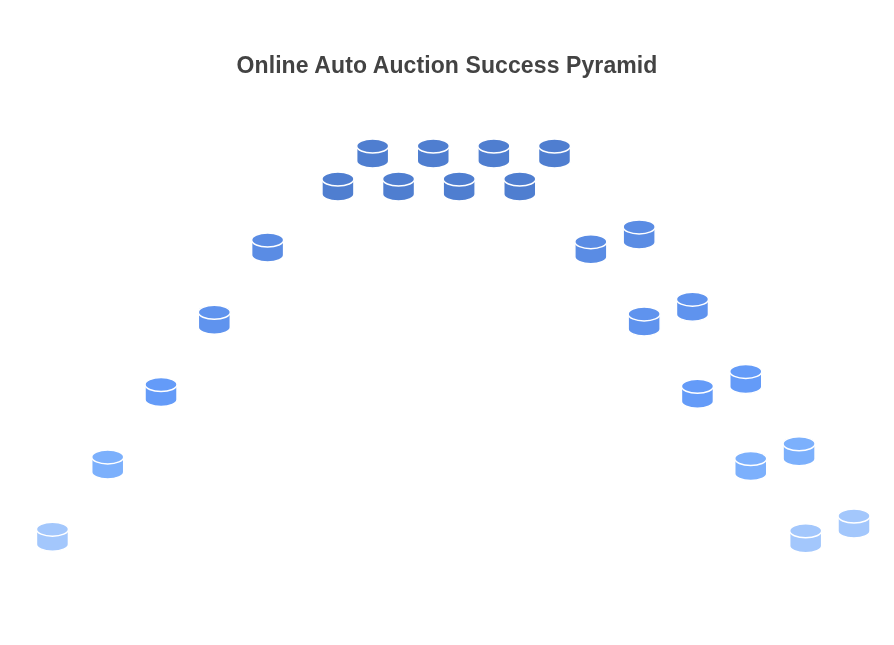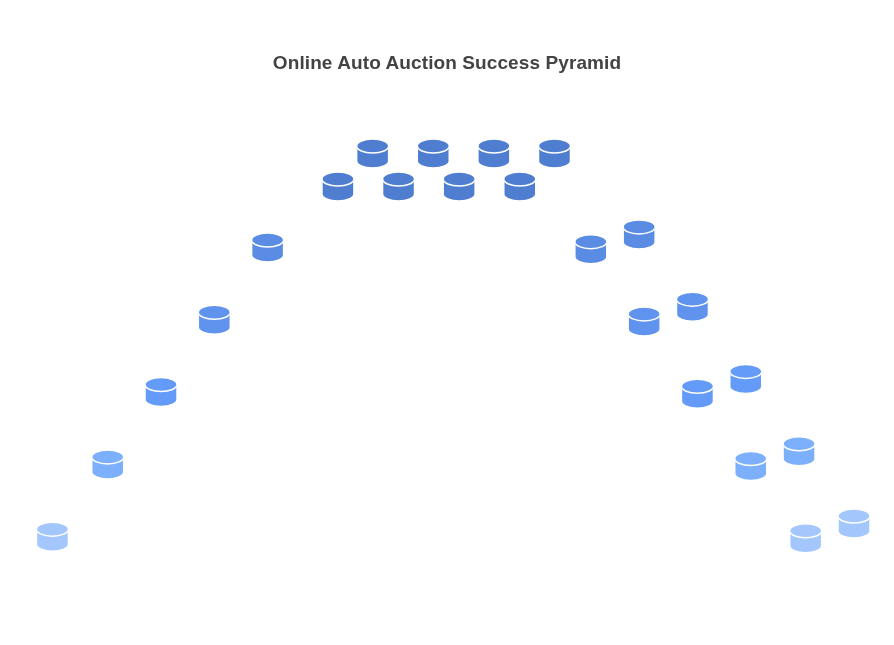--- a/index.html
+++ b/index.html
@@ -21,21 +21,21 @@
     width: 894px;
     height: 645px;
   }
   .chart-title {
     position: absolute;
     top: 52px;
     left: 0;
     width: 894px;
     text-align: center;
     font-family: "Liberation Sans", sans-serif;
-    font-size: 19px;
+    font-size: 23px;
     font-weight: bold;
     color: #434343;
     letter-spacing: 0.1px;
   }
   #pyramid-svg {
     position: absolute;
     top: 0;
     left: 0;
     display: block;
   }

